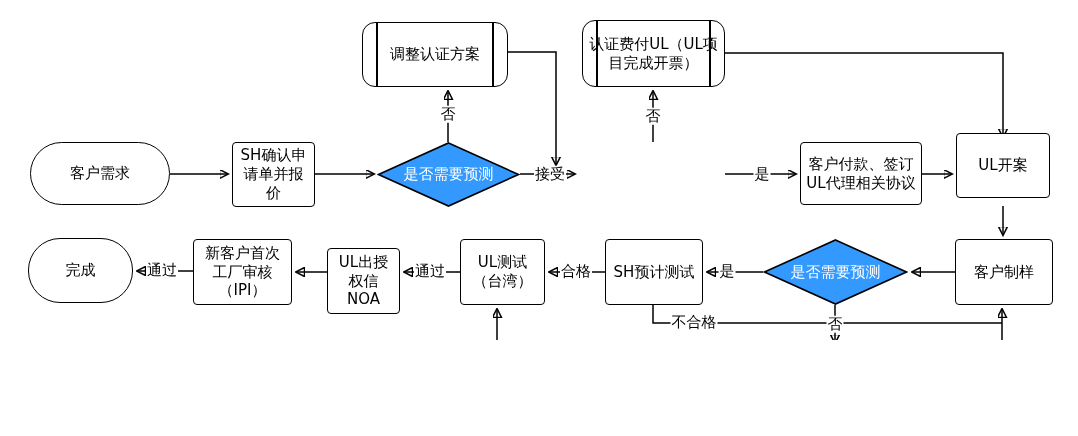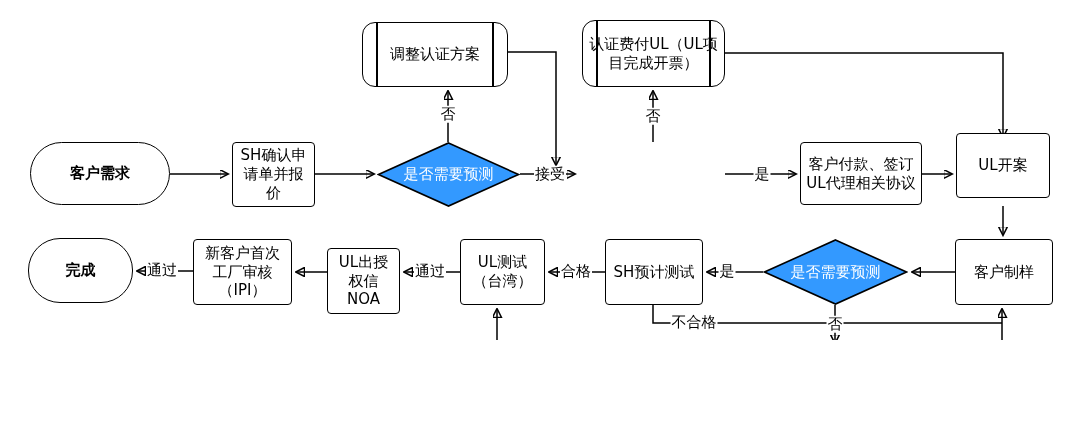--- a/index.html
+++ b/index.html
@@ -7,21 +7,21 @@
     position:relative;width:1078px;height:340px;background:#ffffff;overflow:hidden;
     font-family:"DejaVu Sans","Liberation Sans",sans-serif;color:#000;
   }
   #edges{position:absolute;left:0;top:0;width:1078px;height:436px;z-index:1;}
   #edges path{stroke:#000;stroke-width:1.5;fill:none;}
   .node{
     position:absolute;z-index:2;box-sizing:border-box;background:#fff;
     display:flex;align-items:center;justify-content:center;text-align:center;
     font-size:15px;line-height:1.25;border:1.6px solid #000;padding:2px 4px;
   }
-  .terminator{border-radius:32px;font-weight:bold;}
+  .terminator{border-radius:32px;}
   .process{border-radius:4px;}
   .subprocess{border-radius:13px;}
   .subprocess .inner-bar{
     position:absolute;top:0;bottom:0;width:1.6px;background:#000;
   }
   .subprocess .inner-bar.left{left:13px;}
   .subprocess .inner-bar.right{right:13px;}
   .diamond{
     position:absolute;z-index:2;border:none;background:transparent;padding:0;
     display:flex;align-items:center;justify-content:center;text-align:center;

